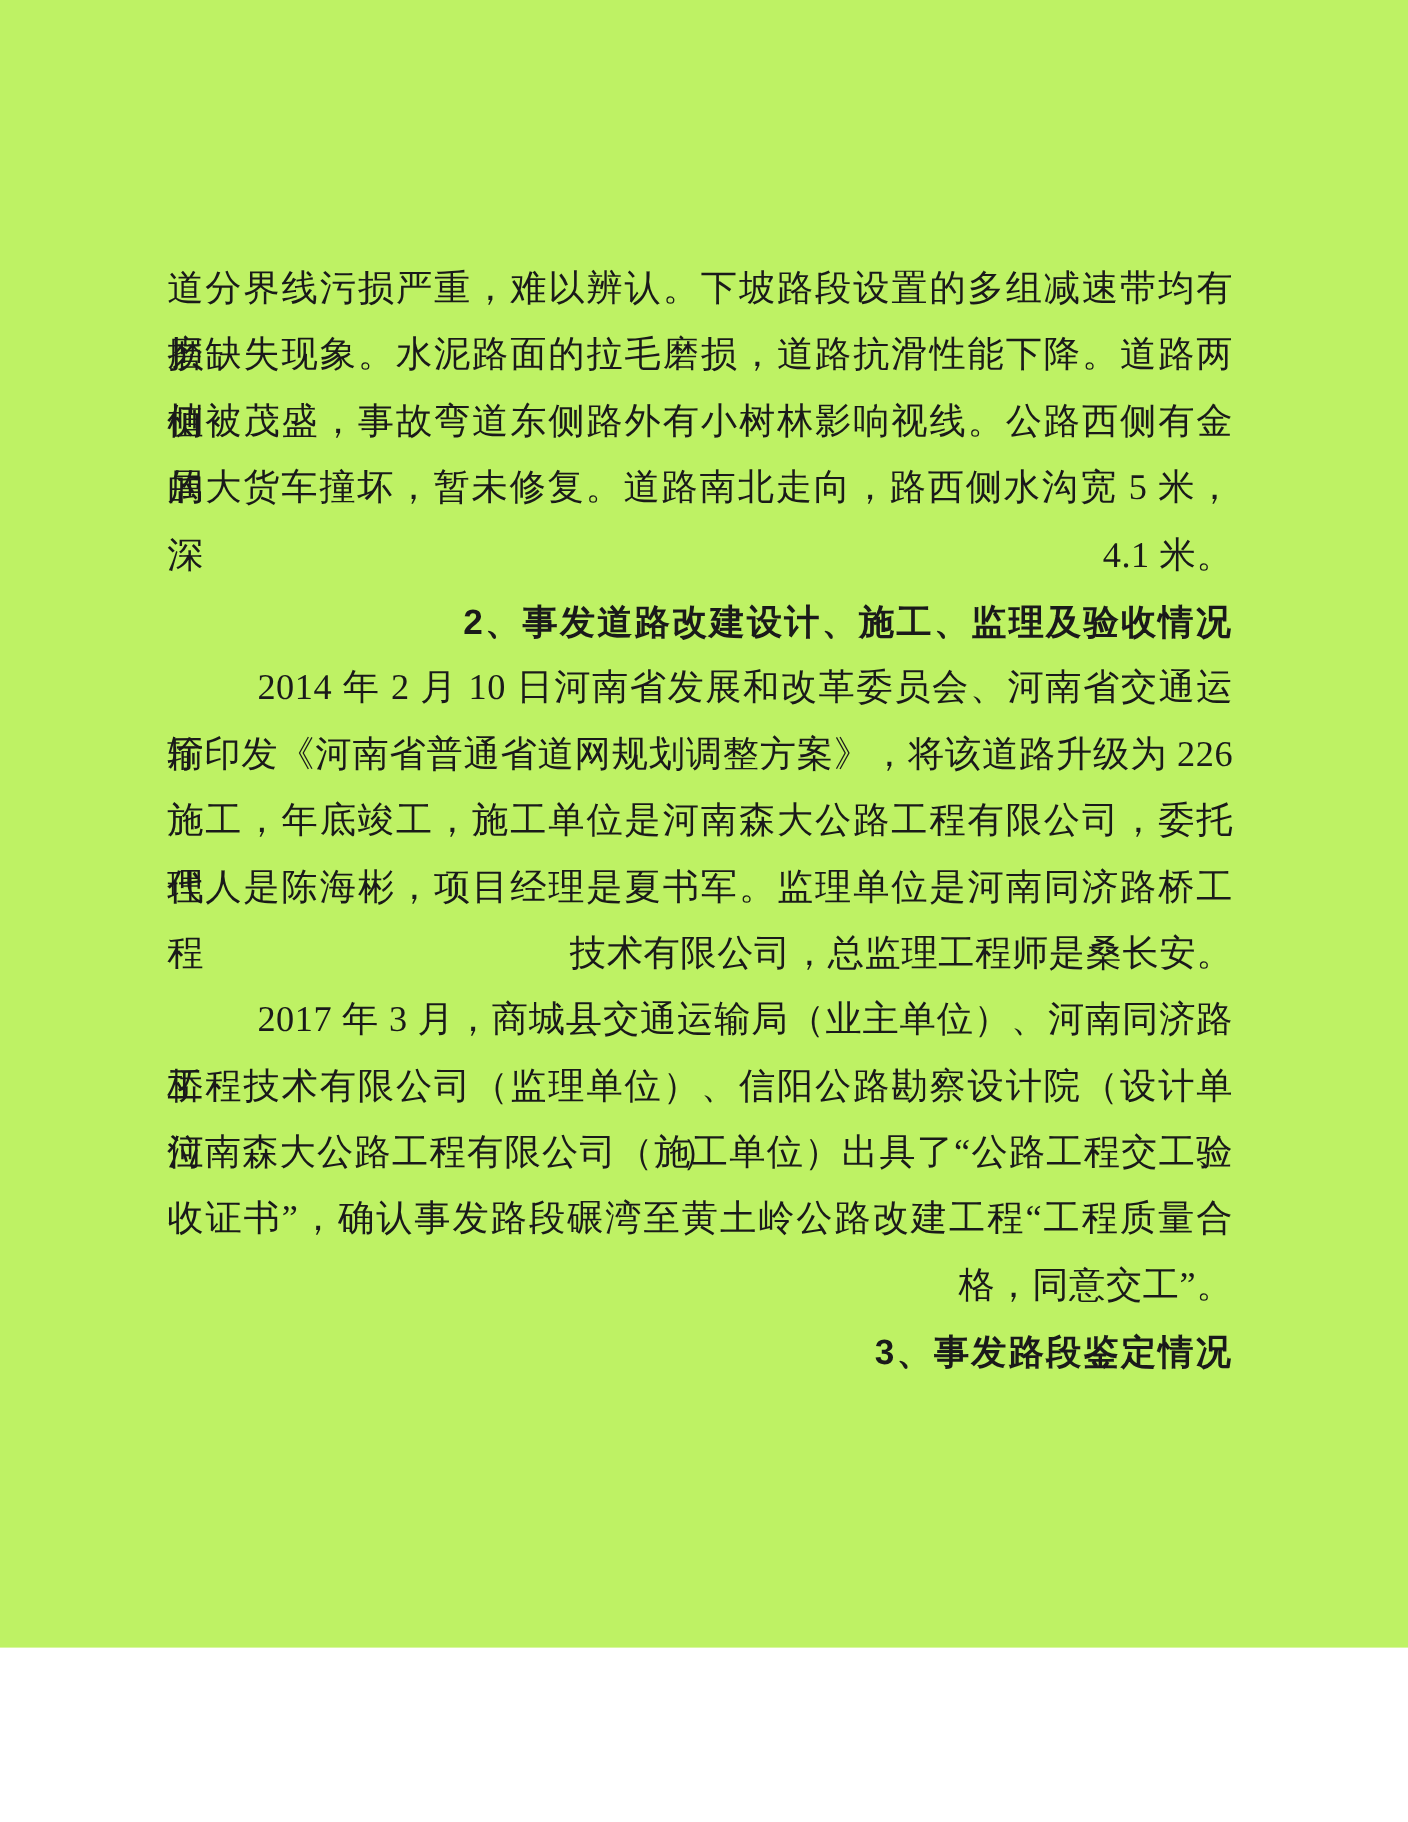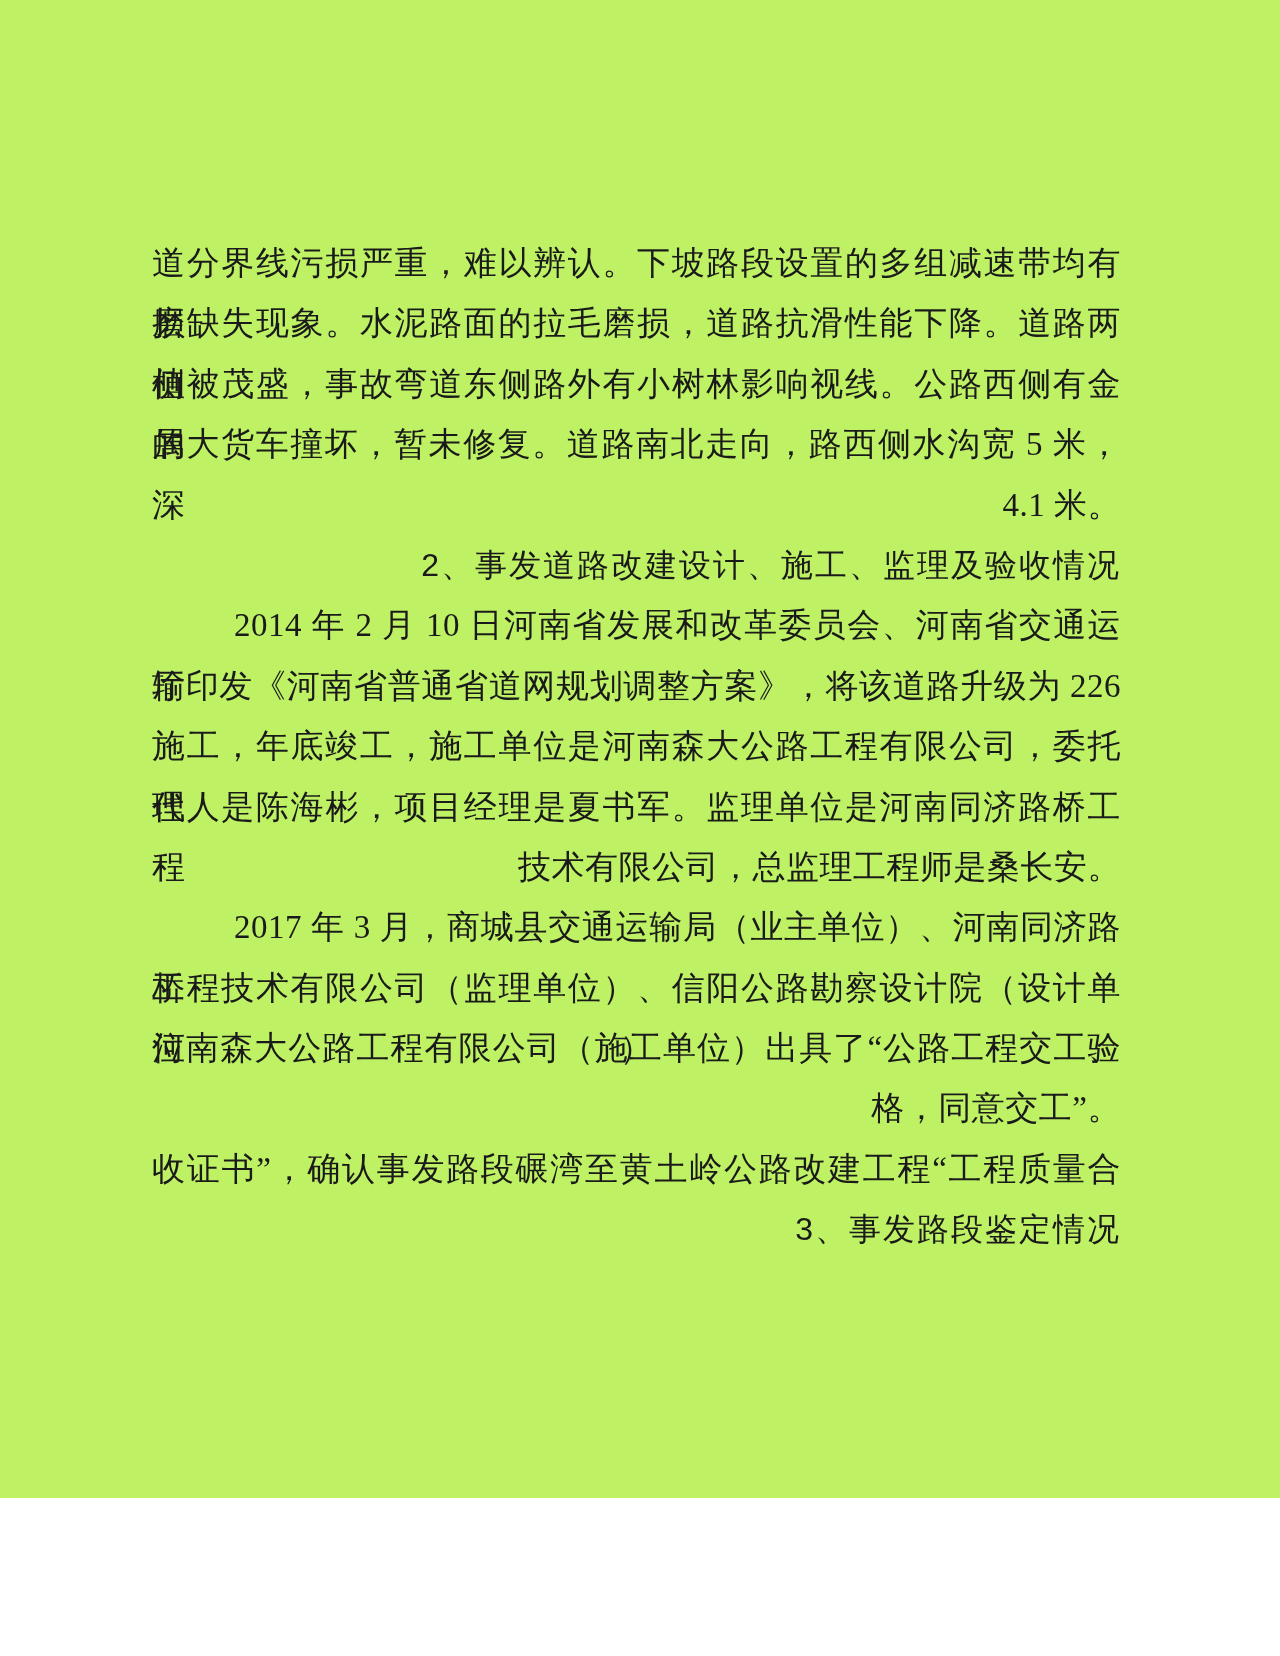--- a/index.html
+++ b/index.html
@@ -34,21 +34,21 @@
     white-space: normal;
     text-align: justify;
     text-align-last: justify;
     -moz-text-align-last: justify;
   }
   
   .line.indent { text-indent: 82px; }
   
   .line.heading {
     font-family: "Liberation Sans", "DejaVu Sans", sans-serif;
-    font-weight: 400;
+    font-weight: 700;
     font-size: 32px;
     padding-left: 74px;
     letter-spacing: 2px;
   }
   .page-number {
     position: absolute;
     top: 1538px;
     right: 157px;
     font-size: 30px;
     line-height: 40px;
@@ -73,21 +73,21 @@
 
     <div class="line fill indent">2014 年 2 月 10 日河南省发展和改革委员会、河南省交通运输</div>
     <div class="line fill">厅印发《河南省普通省道网规划调整方案》，将该道路升级为 226</div>
     <div class="line fill">施工，年底竣工，施工单位是河南森大公路工程有限公司，委托代</div>
     <div class="line fill">理人是陈海彬，项目经理是夏书军。监理单位是河南同济路桥工程</div>
     <div class="line">技术有限公司，总监理工程师是桑长安。</div>
 
     <div class="line fill indent">2017 年 3 月，商城县交通运输局（业主单位）、河南同济路桥</div>
     <div class="line fill">工程技术有限公司（监理单位）、信阳公路勘察设计院（设计单位）、</div>
     <div class="line fill">河南森大公路工程有限公司（施工单位）出具了“公路工程交工验</div>
+    <div class="line fill">收证书”，确认事发路段碾湾至黄土岭公路改建工程“工程质量合</div>
     <div class="line">格，同意交工”。</div>
-    <div class="line fill">收证书”，确认事发路段碾湾至黄土岭公路改建工程“工程质量合</div>
 
     <div class="line heading">3、事发路段鉴定情况</div>
 
   </div>
 
   <div class="page-number">— 9 —</div>
 </div>
 
 </body></html>

